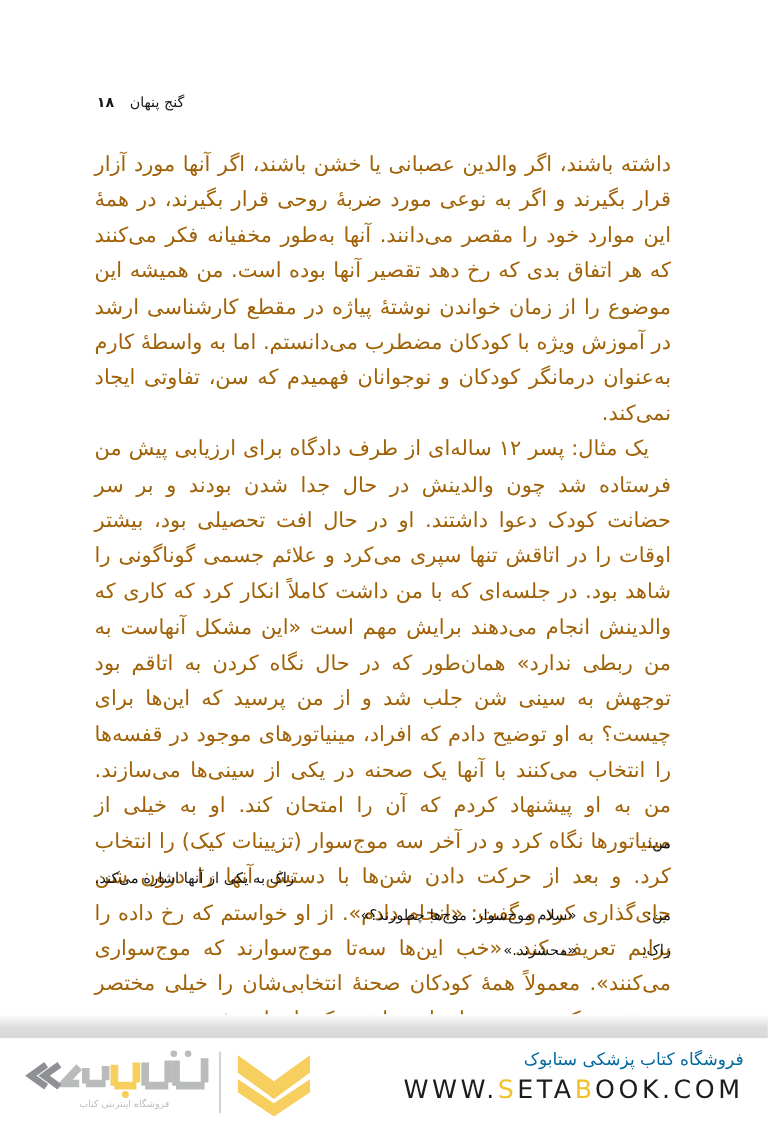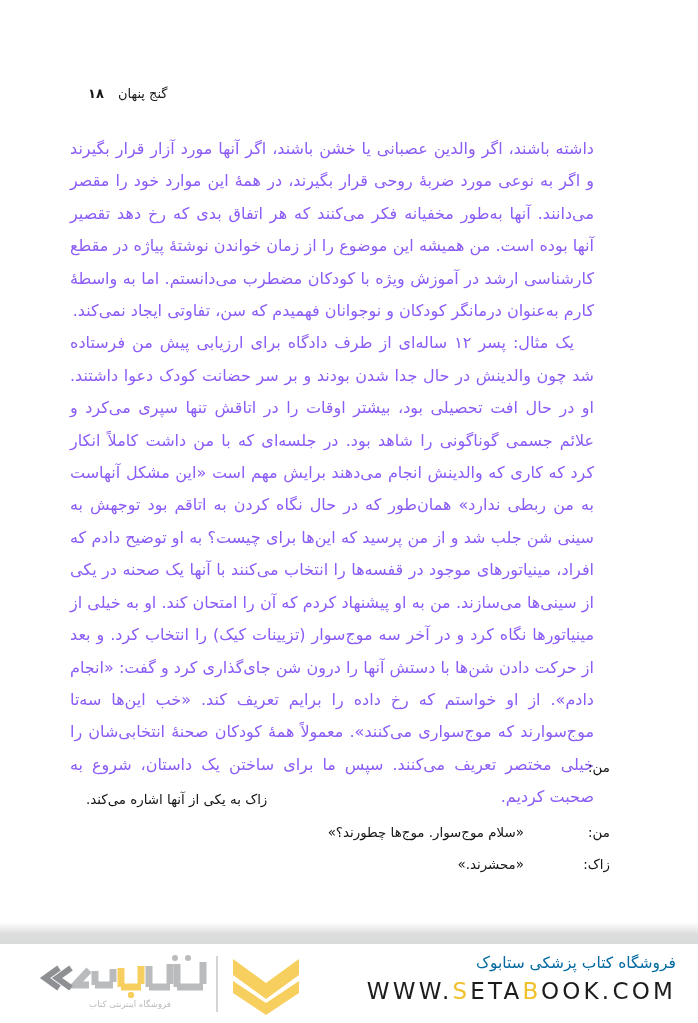--- a/index.html
+++ b/index.html
@@ -45,27 +45,27 @@
   .page-header .folio {
     font-size: 13px;
     font-weight: 700;
     white-space: nowrap;
   }
 
   
   .body-block {
     position: absolute;
     top: 133px;
-    right: 104px;
+    right: 88px;
     width: 524px;
     text-align: justify;
     text-justify: inter-word;
-    font-size: 16px;
+    font-size: 19px;
     line-height: 32.4px;
-    color: #8b5cf6;
+    color: #a16207;
   }
   .body-block p {
     margin: 0;
     text-align: justify;
   }
   .body-block p.indent {
     text-indent: 20px;
   }
 
   
@@ -120,21 +120,21 @@
     left: 0;
     right: 0;
     top: 944px;
     height: 79px;
     background: #ffffff;
   }
 
   
   .logo-cluster {
     position: absolute;
-    left: 33px;
+    left: 16px;
     top: 6px;
     width: 300px;
     height: 70px;
     direction: ltr;
   }
   .logo-wordmark {
     position: absolute;
     left: 4px;
     top: 4px;
     width: 172px;

